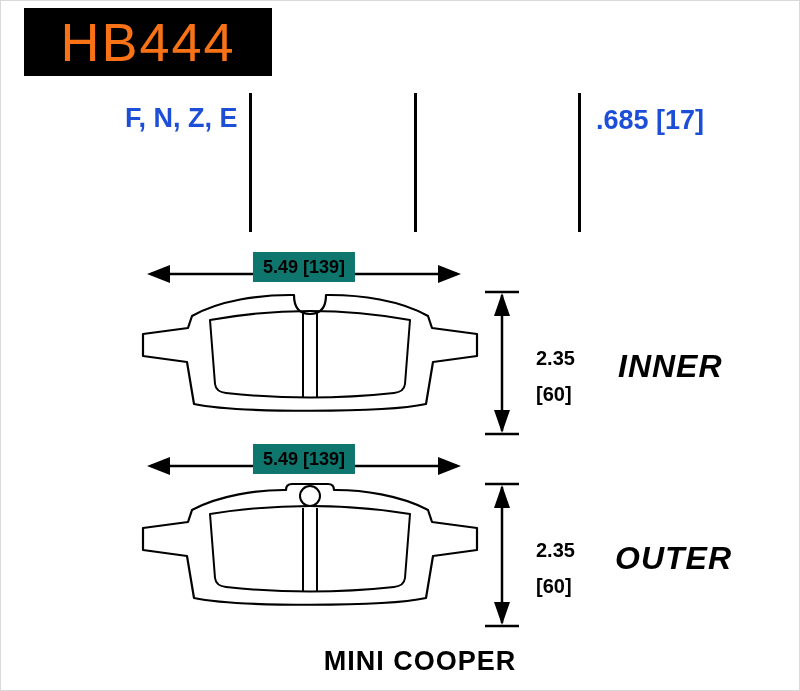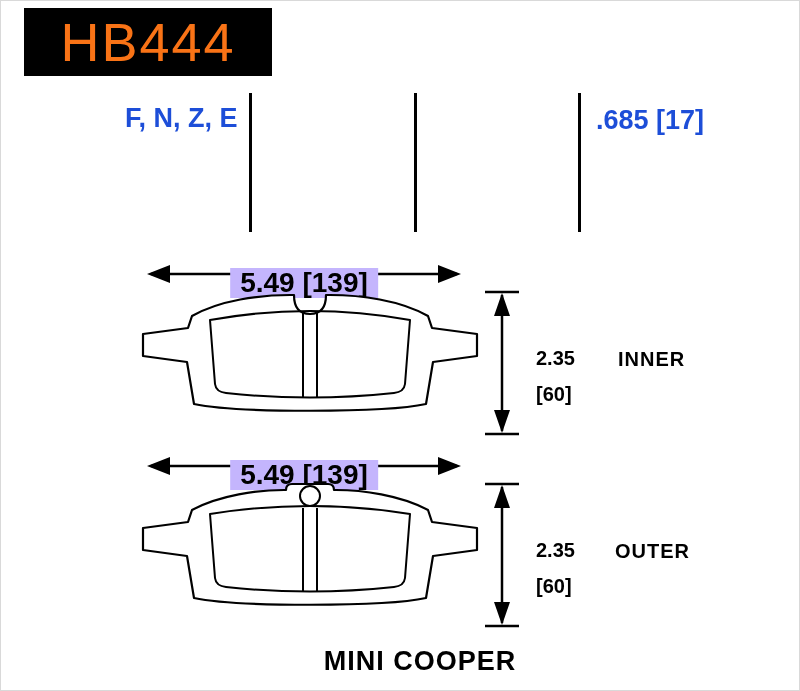--- a/index.html
+++ b/index.html
@@ -37,39 +37,39 @@
   .thickness { left: 590px; top: 102px; margin-left: 6px; }
   .vline { width: 3px; background: #000; top: 93px; height: 139px; }
   .vline-1 { left: 249px; }
   .vline-2 { left: 414px; }
   .vline-3 { left: 578px; }
 
   
   .dim-width { left: 145px; width: 318px; height: 34px; }
   .dim-width svg { position: absolute; left: 0; top: 0; }
   .dim-label {
-    position: absolute; left: 50%; top: 16px;
+    position: absolute; left: 50%; top: 0;
     transform: translateX(-50%);
-    background: #c4b5fd;
+    background: #0f766e;
     padding: 0 10px;
-    font-size: 28px; font-weight: 700; line-height: 30px;
+    font-size: 18px; font-weight: 700; line-height: 30px;
     white-space: nowrap;
   }
   .dim-width-inner { top: 252px; }
   .dim-width-outer { top: 444px; }
 
   .dim-height { left: 484px; width: 36px; height: 148px; }
   .dim-height-inner { top: 289px; }
   .dim-height-outer { top: 481px; }
 
   .height-text { font-size: 20px; font-weight: 700; line-height: 36px; left: 536px; }
   .height-text-inner { top: 340px; }
   .height-text-outer { top: 532px; }
 
-  .side-label { font-size: 20px; font-weight: 700; letter-spacing: 1px; }
+  .side-label { font-size: 32px; font-weight: 700; letter-spacing: 1px; font-style: italic; }
   .side-label-inner { left: 618px; top: 348px; }
   .side-label-outer { left: 615px; top: 540px; }
 
   .pad-svg { position: absolute; left: 140px; }
   .pad-inner-svg { top: 290px; }
   .pad-outer-svg { top: 482px; }
 
   .vehicle {
     left: 40px; top: 646px; width: 760px;
     text-align: center;

